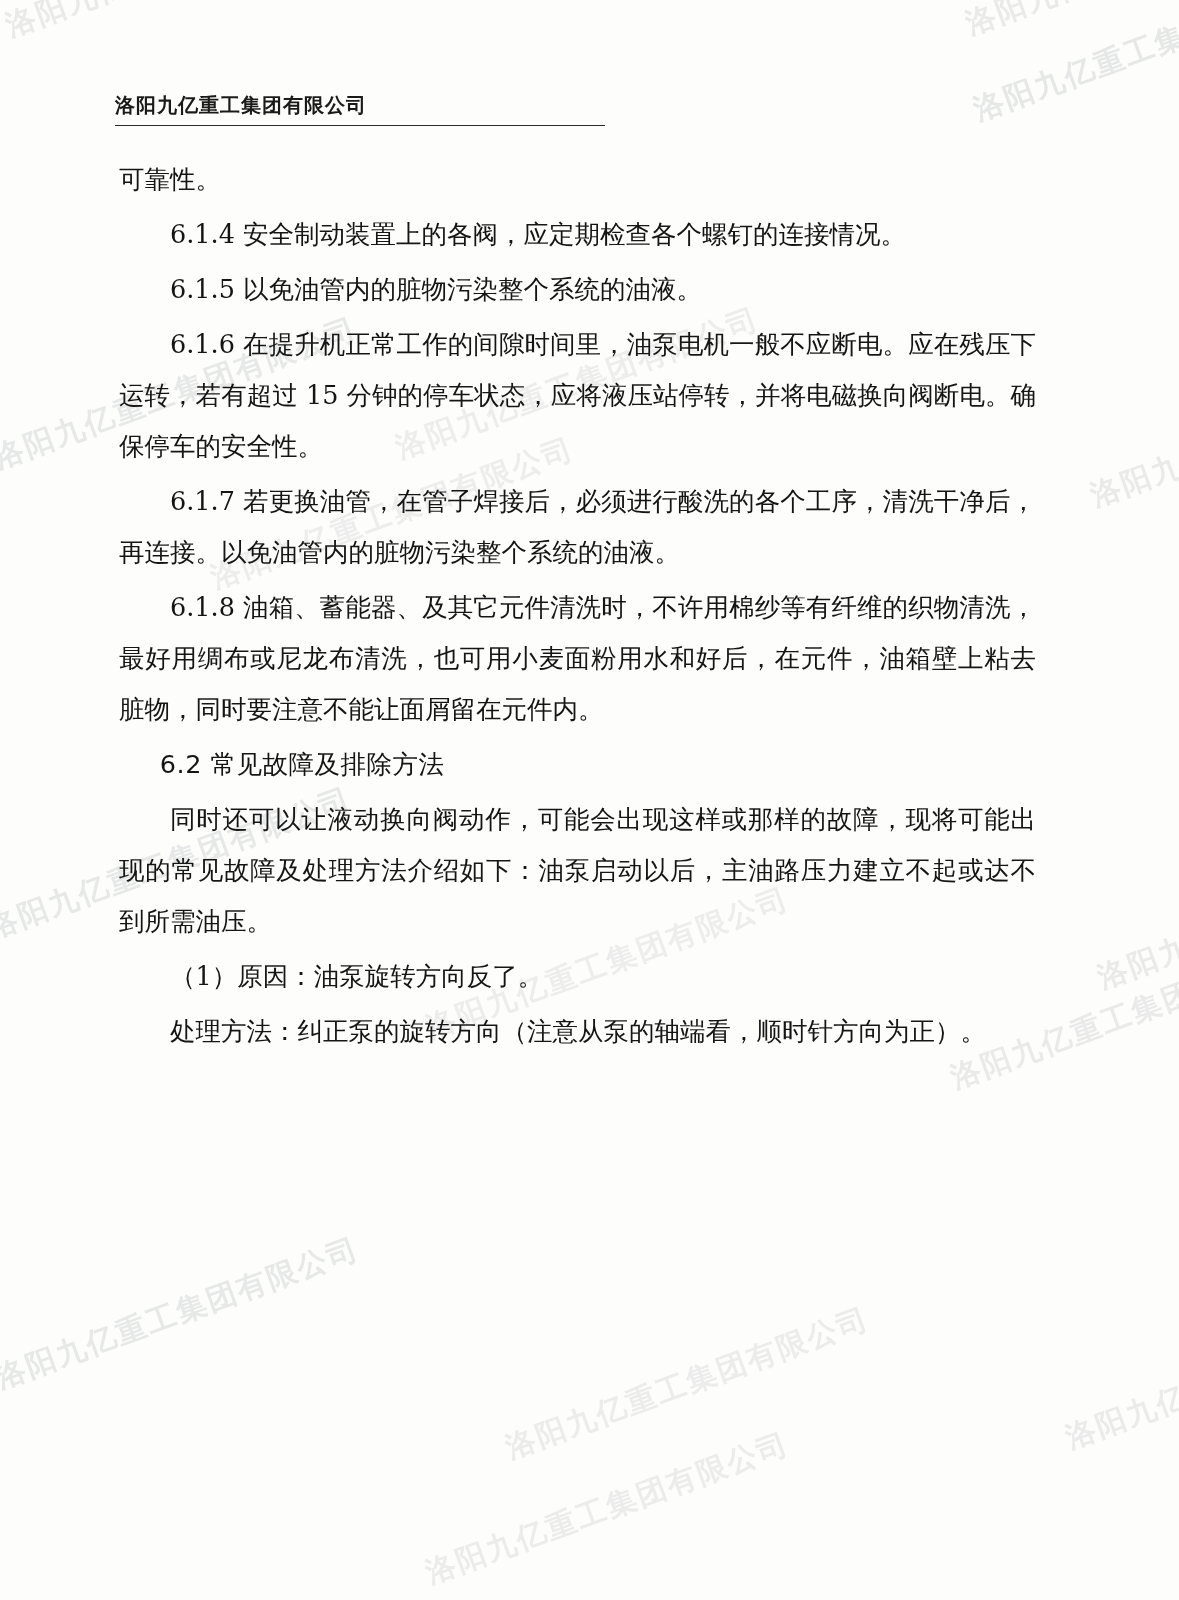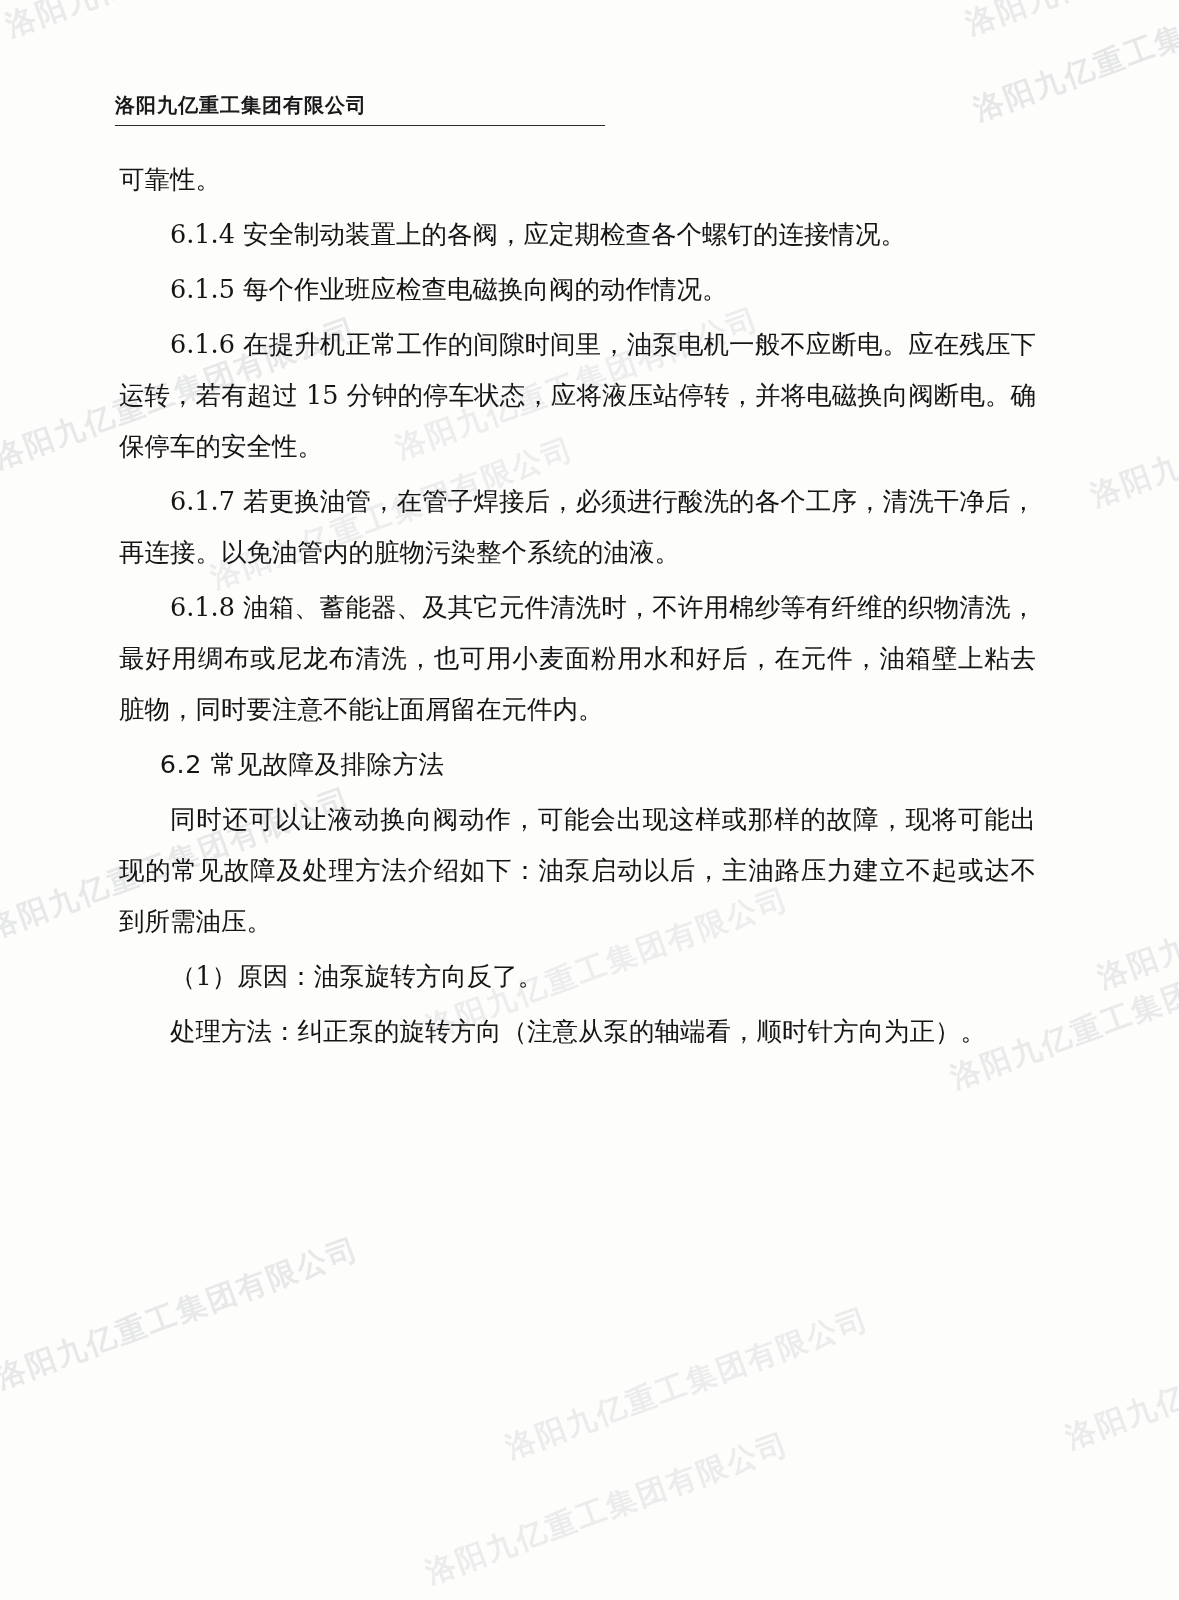--- a/index.html
+++ b/index.html
@@ -106,21 +106,21 @@
   <div class="content">
 
     <div class="doc-header">
       <div class="company">洛阳九亿重工集团有限公司</div>
       <div class="rule"></div>
     </div>
 
     <div class="body-text">
         <p class="para noindent">可靠性。</p>
         <p class="para">6.1.4 安全制动装置上的各阀，应定期检查各个螺钉的连接情况。</p>
-        <p class="para">6.1.5 每个作业班应检查电磁换向阀的动作情况。</p>
+        <p class="para">6.1.5 以免油管内的脏物污染整个系统的油液。</p>
         <p class="para">6.1.6 在提升机正常工作的间隙时间里，油泵电机一般不应断电。应在残压下运转，若有超过 15 分钟的停车状态，应将液压站停转，并将电磁换向阀断电。确保停车的安全性。</p>
         <p class="para">6.1.7 若更换油管，在管子焊接后，必须进行酸洗的各个工序，清洗干净后，再连接。以免油管内的脏物污染整个系统的油液。</p>
         <p class="para">6.1.8 油箱、蓄能器、及其它元件清洗时，不许用棉纱等有纤维的织物清洗，最好用绸布或尼龙布清洗，也可用小麦面粉用水和好后，在元件，油箱壁上粘去脏物，同时要注意不能让面屑留在元件内。</p>
         <p class="para sec-head">6.2 常见故障及排除方法</p>
         <p class="para">同时还可以让液动换向阀动作，可能会出现这样或那样的故障，现将可能出现的常见故障及处理方法介绍如下：油泵启动以后，主油路压力建立不起或达不到所需油压。</p>
         <p class="para">（1）原因：油泵旋转方向反了。</p>
         <p class="para">处理方法：纠正泵的旋转方向（注意从泵的轴端看，顺时针方向为正）。</p>
       </div>
 
   </div>

